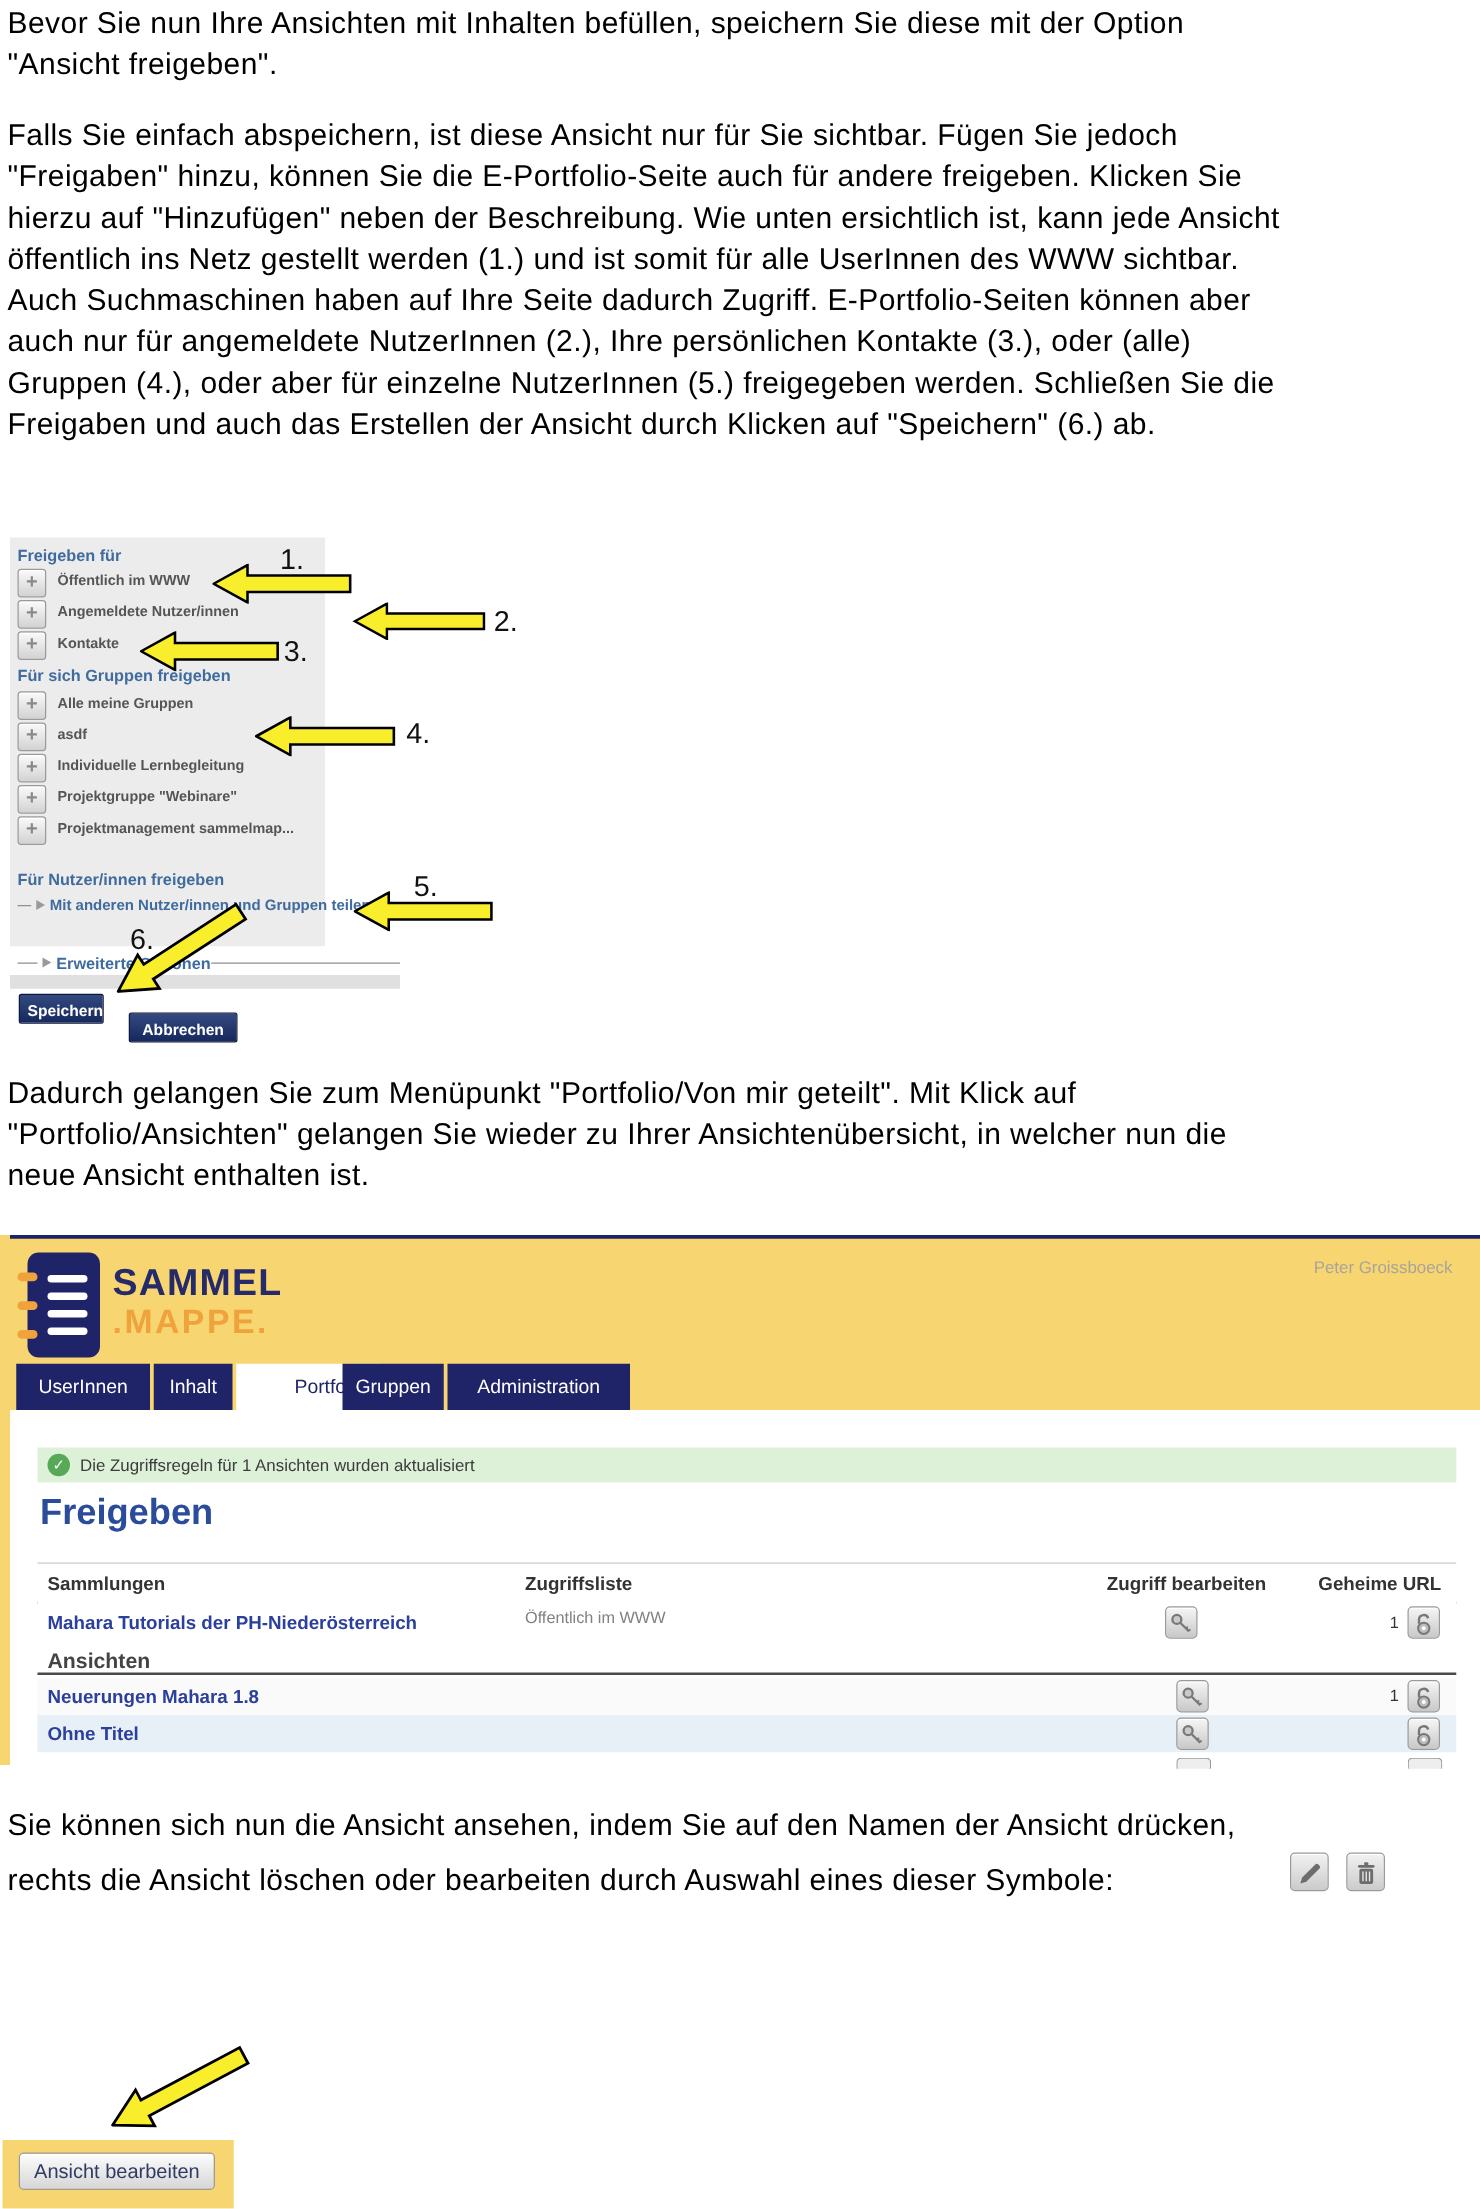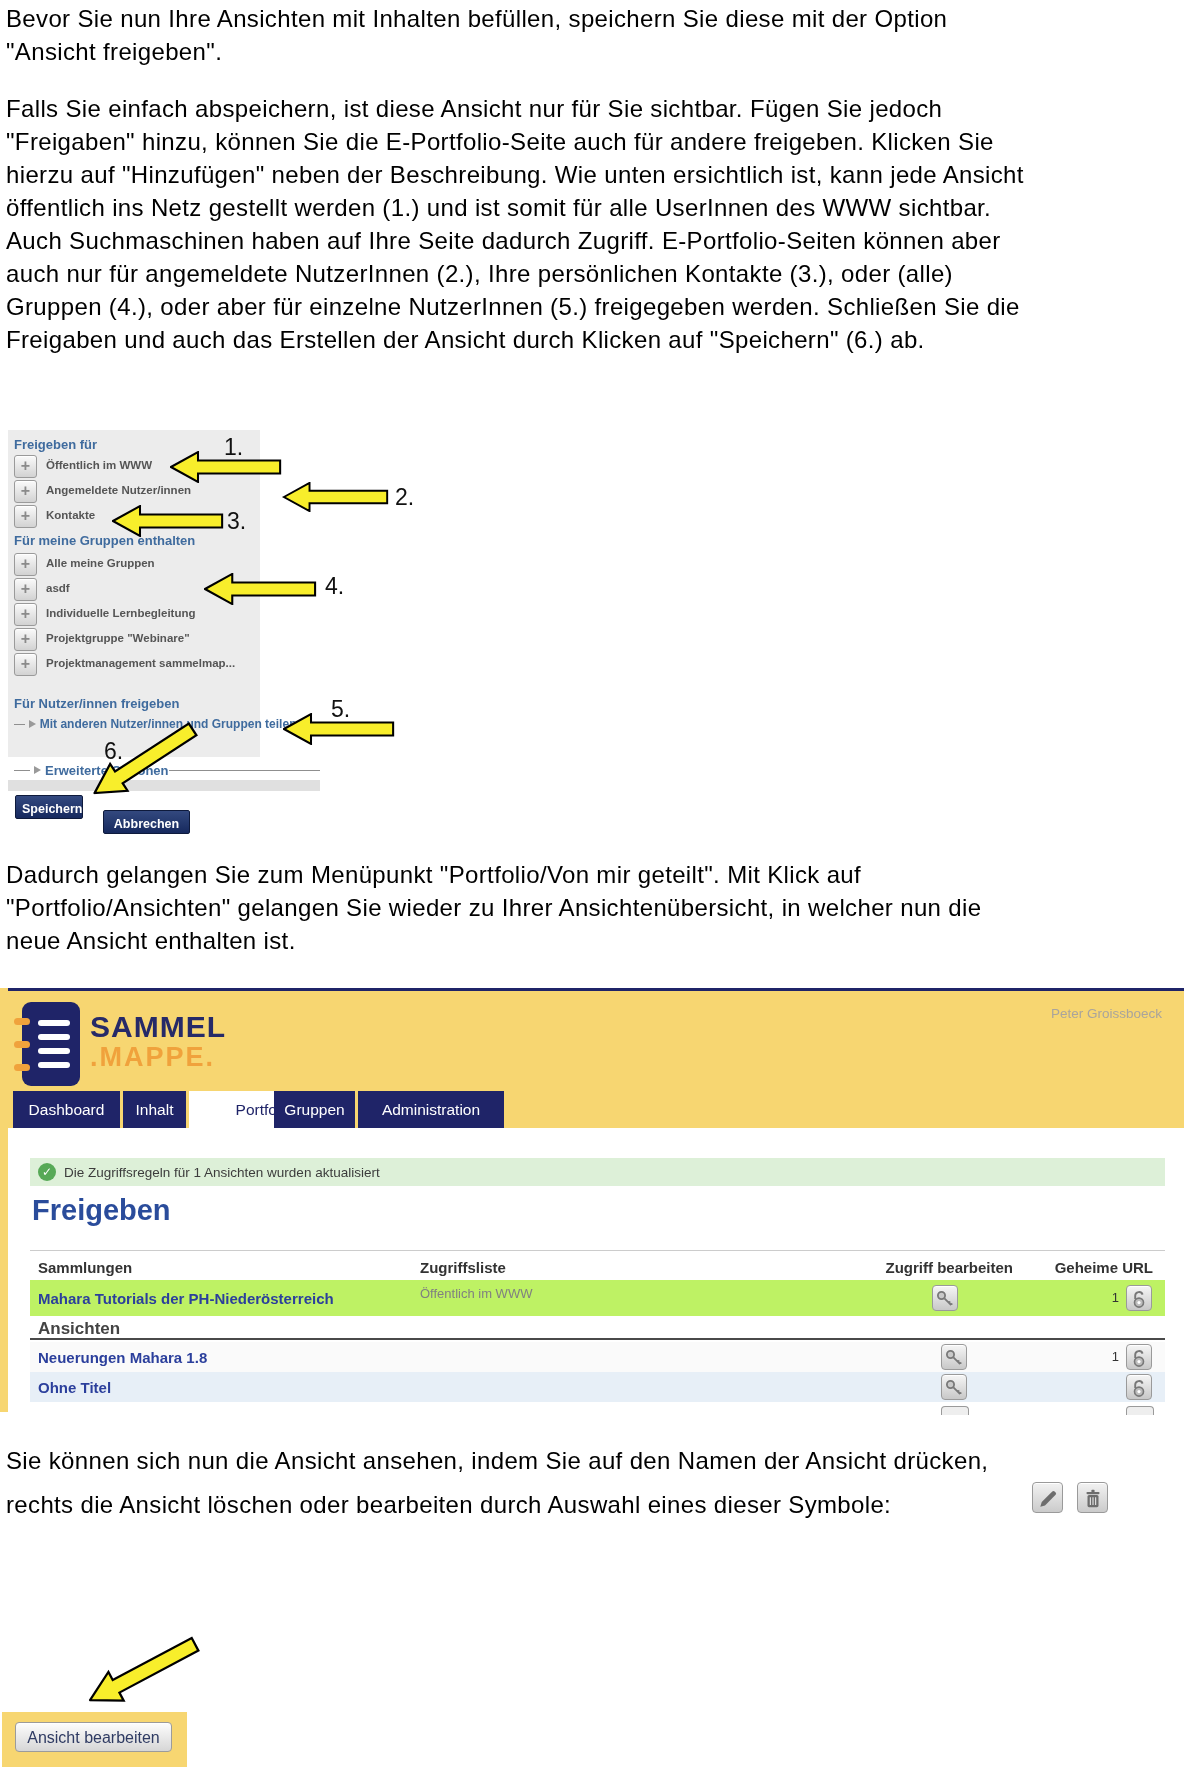--- a/index.html
+++ b/index.html
@@ -93,21 +93,21 @@
     </div>
     <div class="sp-row" style="top:50px;">
       <span class="plus-btn">+</span>
       <span class="sp-label">Angemeldete Nutzer/innen</span>
     </div>
     <div class="sp-row" style="top:75px;">
       <span class="plus-btn">+</span>
       <span class="sp-label">Kontakte</span>
     </div>
 
-    <div class="sp-head" style="top:103px;">Für meine Gruppen enthalten</div>
+    <div class="sp-head" style="top:103px;">Für sich Gruppen freigeben</div>
 
     <div class="sp-row" style="top:123px;">
       <span class="plus-btn">+</span>
       <span class="sp-label">Alle meine Gruppen</span>
     </div>
     <div class="sp-row" style="top:148px;">
       <span class="plus-btn">+</span>
       <span class="sp-label">asdf</span>
     </div>
     <div class="sp-row" style="top:173px;">
@@ -182,21 +182,21 @@
       <span class="logo-bar" style="top:60px;"></span>
       <span class="logo-pill" style="top:16px;"></span>
       <span class="logo-pill" style="top:39px;"></span>
       <span class="logo-pill" style="top:62px;"></span>
     </div>
     <span class="logo-t1">SAMMEL</span>
     <span class="logo-t2">.MAPPE.</span>
 
     <a href="#" class="m-user">Peter Groissboeck</a>
 
-    <div class="tab" style="left:13px;width:107px;">Dashboard</div>
+    <div class="tab" style="left:13px;width:107px;">UserInnen</div>
     <div class="tab" style="left:123px;width:63px;">Inhalt</div>
     <div class="tab active" style="left:189px;width:82px;">Portfolio</div>
     <div class="tab" style="left:274px;width:81px;">Gruppen</div>
     <div class="tab" style="left:358px;width:146px;">Administration</div>
 
     <div class="m-content"></div>
 
     <div class="m-alert">
       <span class="check-circle">✓</span>
       <span class="m-alert-text">Die Zugriffsregeln für 1 Ansichten wurden aktualisiert</span>
@@ -205,21 +205,21 @@
     <div class="m-heading">Freigeben</div>
 
     <div class="m-table">
       <div class="t-headrow">
         <span style="left:8px;">Sammlungen</span>
         <span style="left:390px;">Zugriffsliste</span>
         <span style="right:152px;">Zugriff bearbeiten</span>
         <span style="right:12px;">Geheime URL</span>
       </div>
 
-      <div class="t-row" style="top:30px;height:36px;background:#bef264;">
+      <div class="t-row" style="top:30px;height:36px;background:#ffffff;">
         <a href="#" class="row-link" style="top:10px;">Mahara Tutorials der PH-Niederösterreich</a>
         <span class="row-access" style="top:6px;">Öffentlich im WWW</span>
         <button class="icon-btn" style="left:902px;top:5px;">
           <svg width="20" height="20" viewBox="0 0 20 20">
               <circle cx="6.5" cy="6.5" r="3.6" fill="#c9c9c9" stroke="#787878" stroke-width="1.8"></circle>
               <path d="M9.4 9.4 L16.2 16.2 M13 13.4 l2.4 -0.6 M15 15.4 l2.4 -0.6" stroke="#787878" stroke-width="1.8" fill="none"></path>
             </svg>
         </button>
         <span class="secret-count" style="left:1075px;top:10px;width:14px;text-align:right;">1</span>
         <button class="icon-btn" style="left:1096px;top:5px;">

